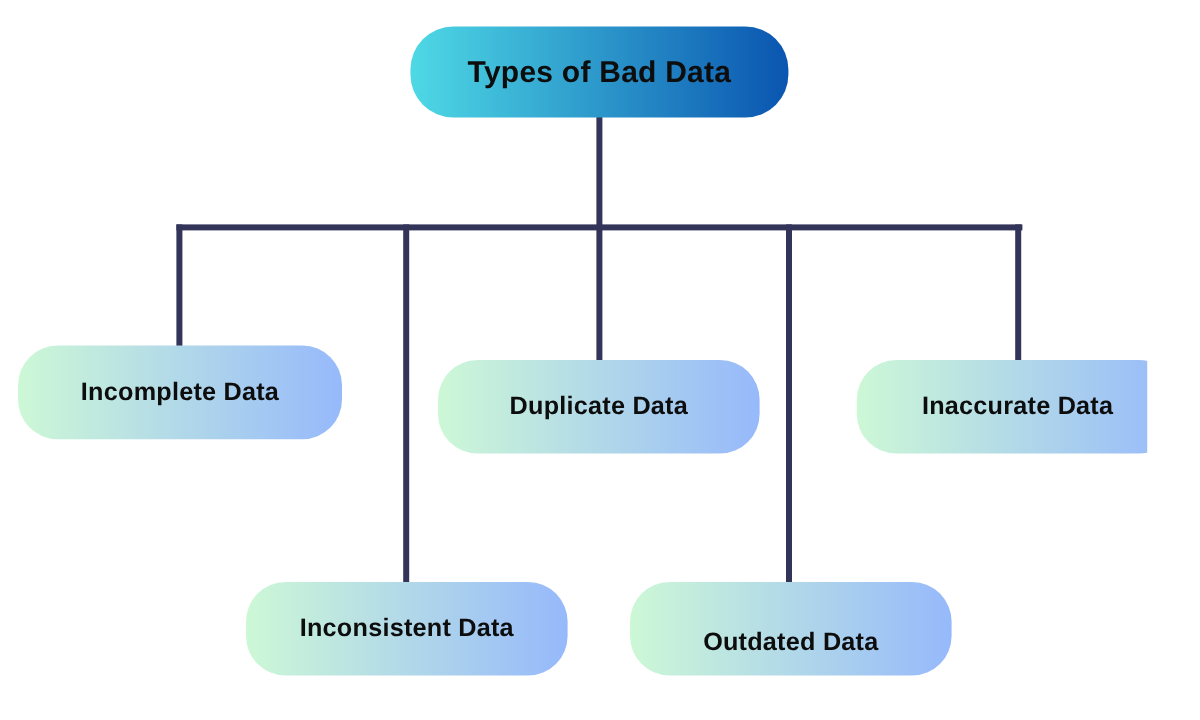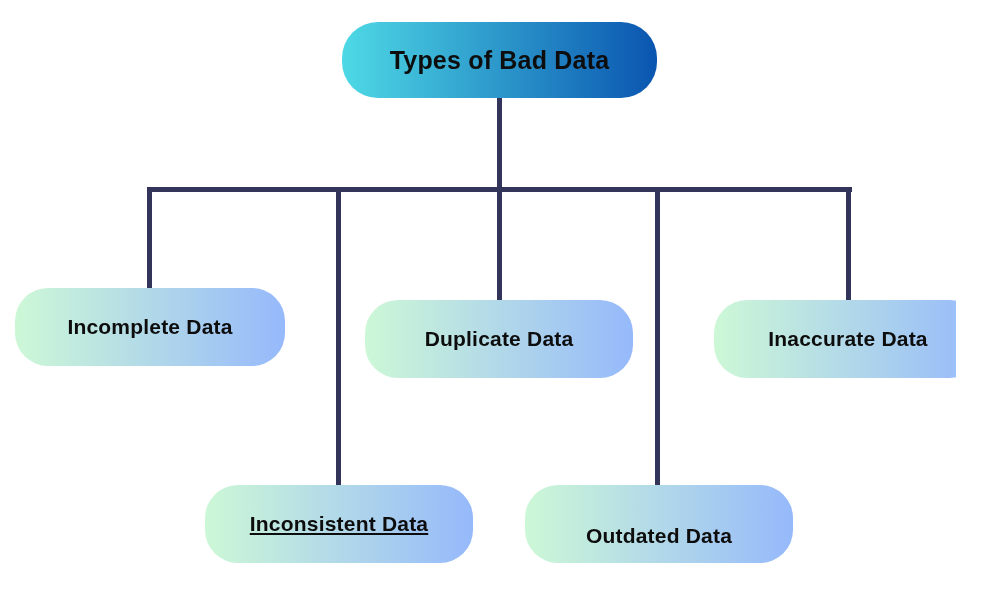--- a/index.html
+++ b/index.html
@@ -81,21 +81,21 @@
   </div>
 
   <div class="node node-child node-inaccurate" style="background: linear-gradient(90deg, rgb(205, 248, 214), rgb(150, 185, 251));">
     <span style="color: rgb(13, 13, 13);">Inaccurate Data</span>
   </div>
 
   <div class="node node-child node-duplicate" style="background: linear-gradient(90deg, rgb(205, 248, 214), rgb(150, 185, 251));">
     <span style="color: rgb(13, 13, 13);">Duplicate Data</span>
   </div>
 
-  <div class="node node-child node-inconsistent" style="background: linear-gradient(90deg, rgb(205, 248, 214), rgb(150, 185, 251)); text-decoration: underline;">
+  <div class="node node-child node-inconsistent" style="background: linear-gradient(90deg, rgb(205, 248, 214), rgb(150, 185, 251));">
     <span style="color: rgb(13, 13, 13);">Inconsistent Data</span>
   </div>
 
   <div class="node node-child node-outdated" style="background: linear-gradient(90deg, rgb(205, 248, 214), rgb(150, 185, 251));">
     <span style="color: rgb(13, 13, 13); margin-top: 23px;">Outdated Data</span>
   </div>
 
 </div>
 
 </body></html>

